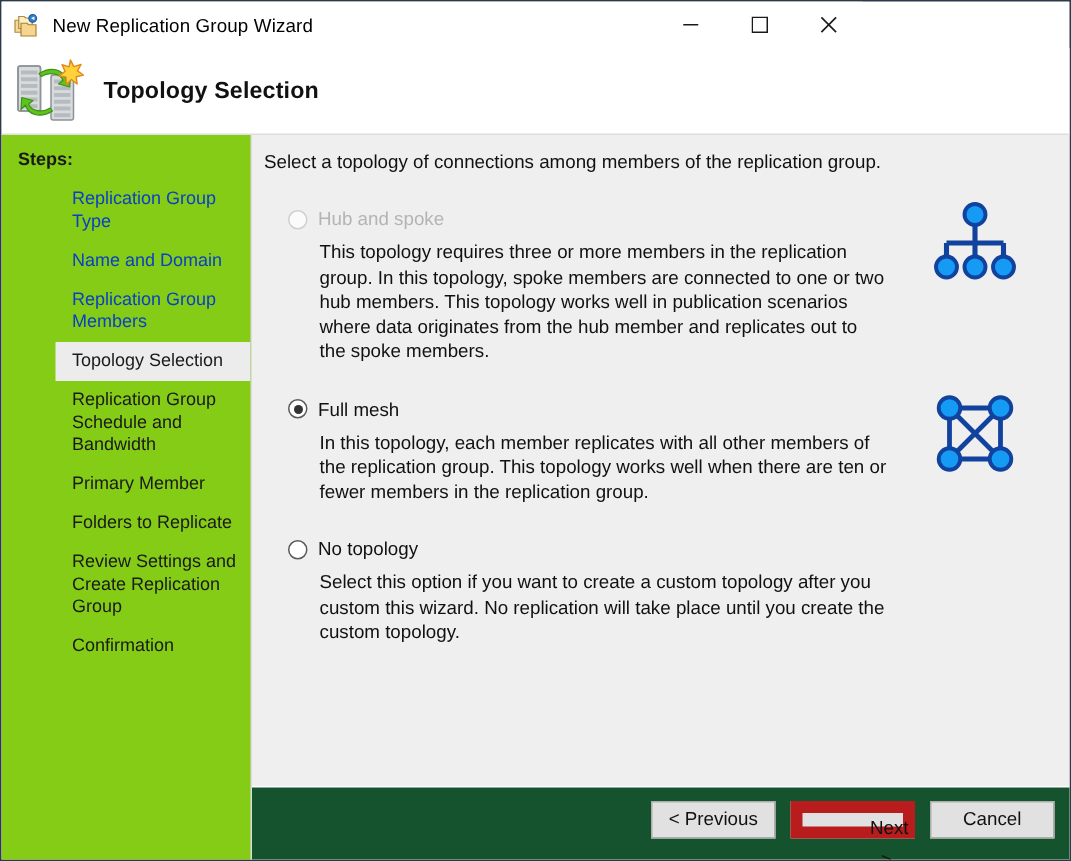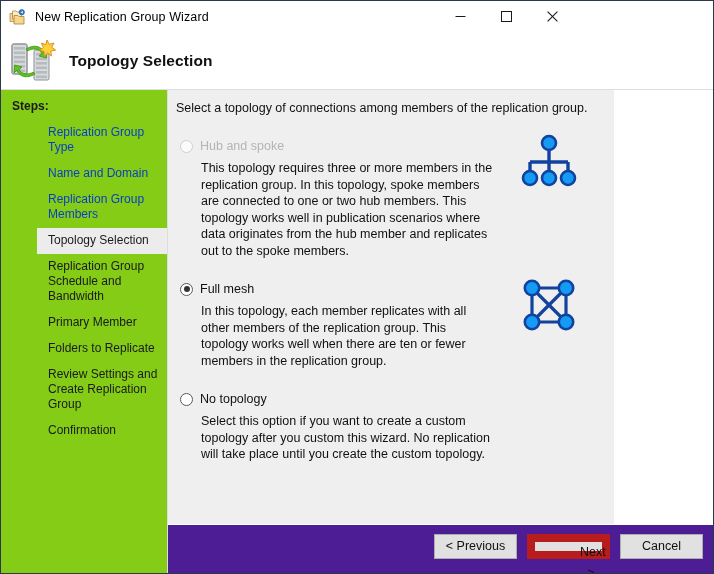--- a/index.html
+++ b/index.html
@@ -125,39 +125,39 @@
     color: #0a41c4;
     cursor: pointer;
   }
   .step.current {
     background: #ececec;
   }
 
   #content {
     position: absolute;
     left: 167px; top: 0;
-    width: 446px;
+    width: 547px;
     height: 484px;
     background: #efefef;
     box-sizing: border-box;
   }
   #content-inner {
     position: relative;
     padding: 0;
     height: 434px;
   }
   #intro {
     font-size: 12.5px;
     color: #111111;
     padding: 11px 0 0 8px;
   }
 
   .option-block {
     position: relative;
-    padding-left: 12px;
+    padding-left: 24px;
     padding-right: 120px;
   }
   .opt-head {
     display: flex;
     align-items: center;
     gap: 7px;
     height: 20px;
   }
   .radio {
     width: 13px;
@@ -208,21 +208,21 @@
     height: 62px;
   }
 
   
   #footer {
     position: absolute;
     left: 167px;
     top: 434px;
     width: 547px;
     height: 50px;
-    background: #4c1d95;
+    background: #14532d;
     border-top: 1px solid #ffffff;
     box-sizing: border-box;
   }
   #footer-buttons {
     position: absolute;
     right: 12px;
     top: 9px;
     display: flex;
     gap: 10px;
   }

